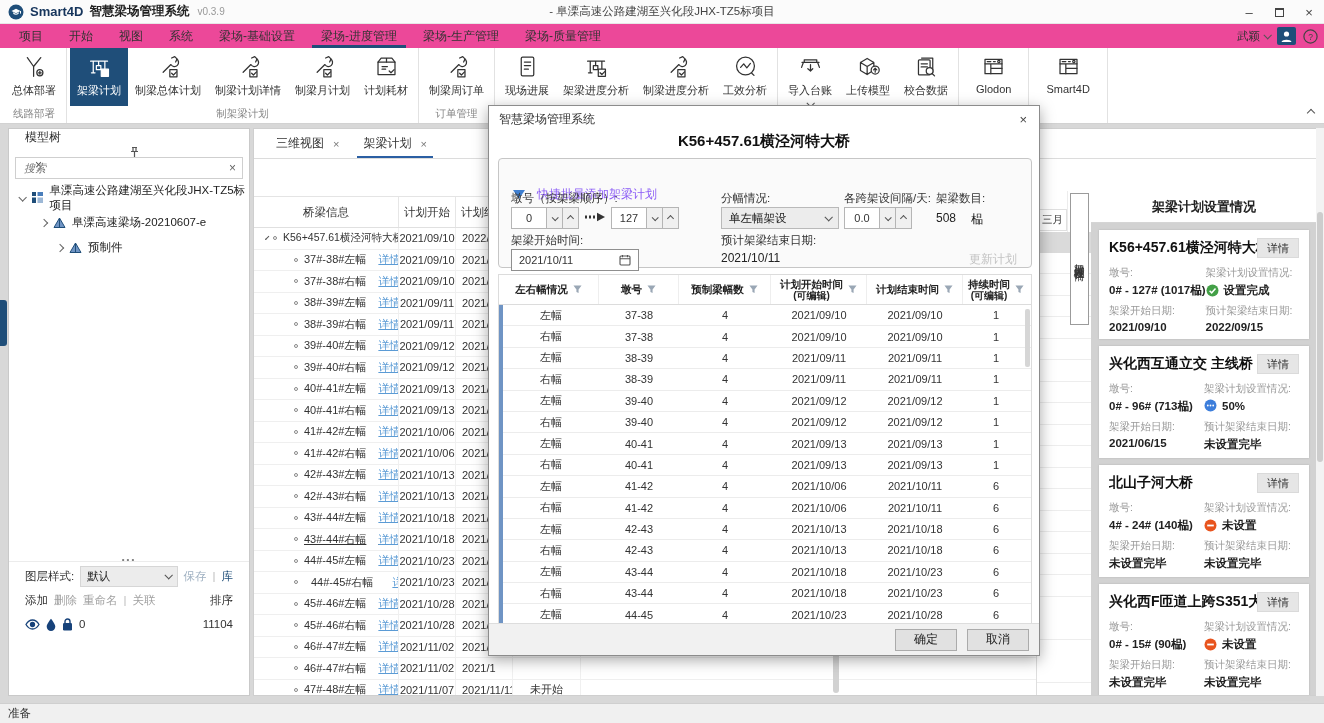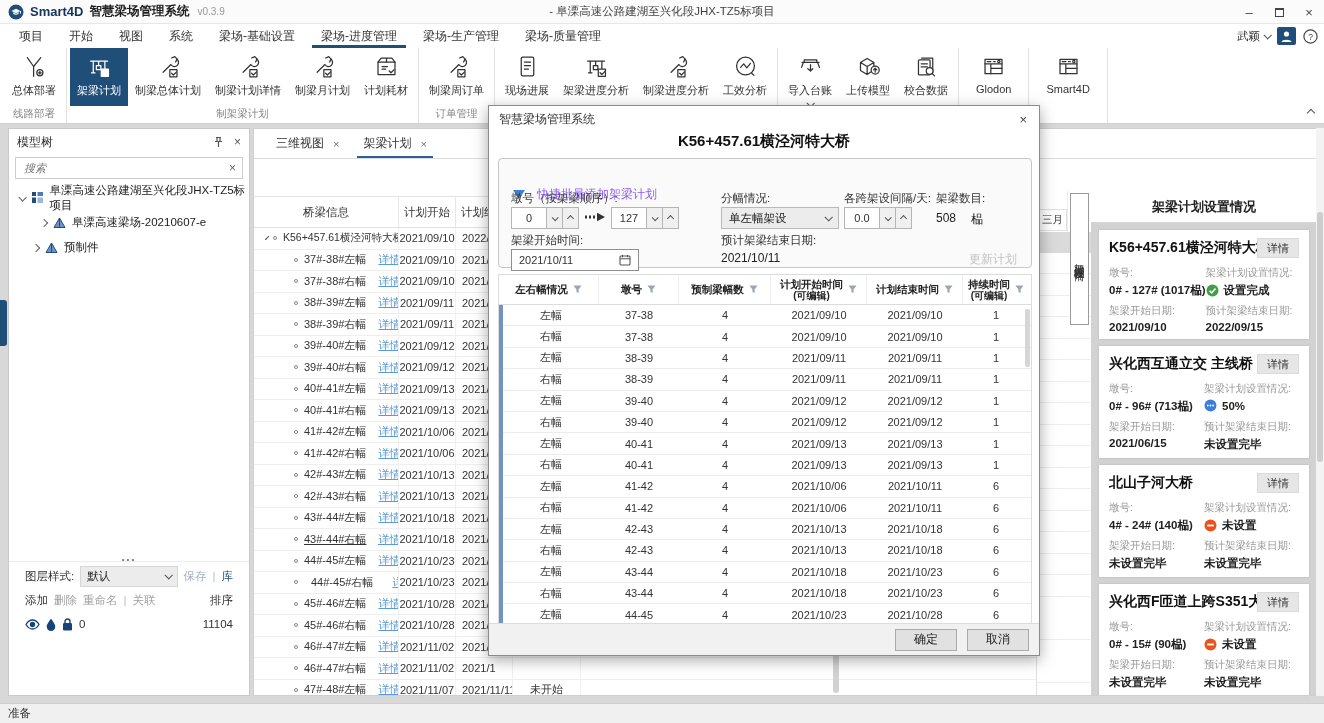--- a/index.html
+++ b/index.html
@@ -12,21 +12,21 @@
   .titlebar{position:absolute;left:0;top:0;width:1324px;height:24px;background:#fbfbfb;border-bottom:1px solid #e7e7e7;display:flex;align-items:center;}
   .brand{display:flex;align-items:center;gap:6px;padding-left:8px;}
   .brand .bname{font-weight:bold;color:#16355c;font-size:13px;}
   .brand .bapp{font-weight:bold;color:#222;font-size:12.5px;}
   .brand .bver{color:#999;font-size:10px;margin-left:2px;}
   .doctitle{position:absolute;left:50%;transform:translateX(-50%);font-size:11.5px;color:#444;white-space:nowrap;}
   .winbtns{position:absolute;right:0;top:0;height:24px;display:flex;}
   .winbtn{width:30px;height:24px;display:flex;align-items:center;justify-content:center;color:#444;font-size:13px;}
   .maxglyph{width:9px;height:9px;border:1px solid #444;border-top-width:2px;}
   
-  .menubar{position:absolute;left:0;top:24px;width:1324px;height:24px;background:#ffffff;display:flex;align-items:stretch;}
+  .menubar{position:absolute;left:0;top:24px;width:1324px;height:24px;background:#ec4899;display:flex;align-items:stretch;}
   .mitems{display:flex;align-items:stretch;padding-left:6px;}
   .mitem{position:relative;display:flex;align-items:center;padding:0 13px;font-size:12px;color:#333;cursor:default;}
   .mitem.active::after{content:"";position:absolute;left:4px;right:4px;bottom:0;height:3px;background:#1f4e79;}
   .menu-right{position:absolute;right:4px;top:0;height:24px;display:flex;align-items:center;gap:7px;padding-right:2px;}
   .muser{display:flex;align-items:center;gap:4px;font-size:11.5px;color:#333;}
   .chev{display:inline-block;width:6px;height:6px;border-right:1.3px solid #555;border-bottom:1.3px solid #555;}
   .chev.down{transform:rotate(45deg) translateY(-1px);}
   .chev.up{transform:rotate(-135deg);}
   .chev.right{transform:rotate(-45deg);}
   
@@ -36,21 +36,21 @@
   .ritem{display:flex;flex-direction:column;align-items:center;padding:6px 7px 1px;gap:4px;font-size:11px;color:#333;white-space:nowrap;}
   .ritem .icn svg{width:27px;height:25px;}
   .ritem.selected{background:#1f4e79;color:#fff;}
   .ritem.bigtile{padding:6px 14px 1px;}
   .rglabel{height:17px;font-size:10.5px;color:#888;text-align:center;line-height:15px;white-space:nowrap;}
   .ribbon-collapse{position:absolute;right:10px;bottom:7px;}
   
   .leftstrip{position:absolute;left:0;top:300px;width:7px;height:46px;background:#1f4e79;border-radius:0 3px 3px 0;}
   
   .sidebar{position:absolute;left:8px;top:128px;width:242px;height:568px;background:#fff;border:1px solid #c9c9c9;overflow:hidden;}
-  .sb-head{height:26px;display:flex;align-items:center;padding:0 8px;font-size:12px;color:#333;}
+  .sb-head{height:26px;display:flex;padding:0 16px;font-size:12px;color:#333;flex-direction:column;}
   .sb-head .sp{flex:1;}
   .sb-head .hicn{margin-left:10px;color:#555;font-size:12px;}
   .sb-search{margin:2px 6px 6px;height:22px;border:1px solid #cfcfcf;display:flex;align-items:center;padding:0 6px;}
   .sb-search input{flex:1;border:none;outline:none;font-size:11px;font-style:italic;color:#555;background:transparent;font-family:inherit;}
   .sb-search .clr{color:#666;font-size:12px;}
   .tree-row{display:flex;align-items:center;height:25px;font-size:11.5px;color:#222;gap:6px;}
   .tree-row .chev{border-color:#666;}
   .sb-bottom{position:absolute;left:0;top:432px;width:100%;border-top:1px solid #ececec;padding:2px 16px;}
   .sb-dots{position:absolute;left:0;top:426px;width:100%;text-align:center;font-size:8px;color:#777;letter-spacing:2px;}
   .sb-row{display:flex;align-items:center;height:24px;gap:6px;font-size:11.5px;}
@@ -442,21 +442,21 @@
         <div class="tree-row" style="padding-left: 32px;">
           <span class="chev right"></span>
           <span class="icn ">
             <svg width="13" height="12" viewBox="0 0 13 12">
               <path d="M6.5 1 12 10.5H1Z" fill="#6f94c4" stroke="#1f4e79" stroke-width="1"></path>
               <path d="M6.5 1v9.5" stroke="#1f4e79" stroke-width="1"></path>
             </svg>
           </span>
           <span>阜溧高速梁场-20210607-e</span>
         </div>
-        <div class="tree-row" style="padding-left: 24px; font-family: Liberation Serif, serif;">
+        <div class="tree-row" style="padding-left: 48px; font-family: Liberation Serif, serif;">
           <span class="chev right"></span>
           <span class="icn ">
             <svg width="13" height="12" viewBox="0 0 13 12">
               <path d="M6.5 1 12 10.5H1Z" fill="#6f94c4" stroke="#1f4e79" stroke-width="1"></path>
               <path d="M6.5 1v9.5" stroke="#1f4e79" stroke-width="1"></path>
             </svg>
           </span>
           <span>预制件</span>
         </div>
       </div>

